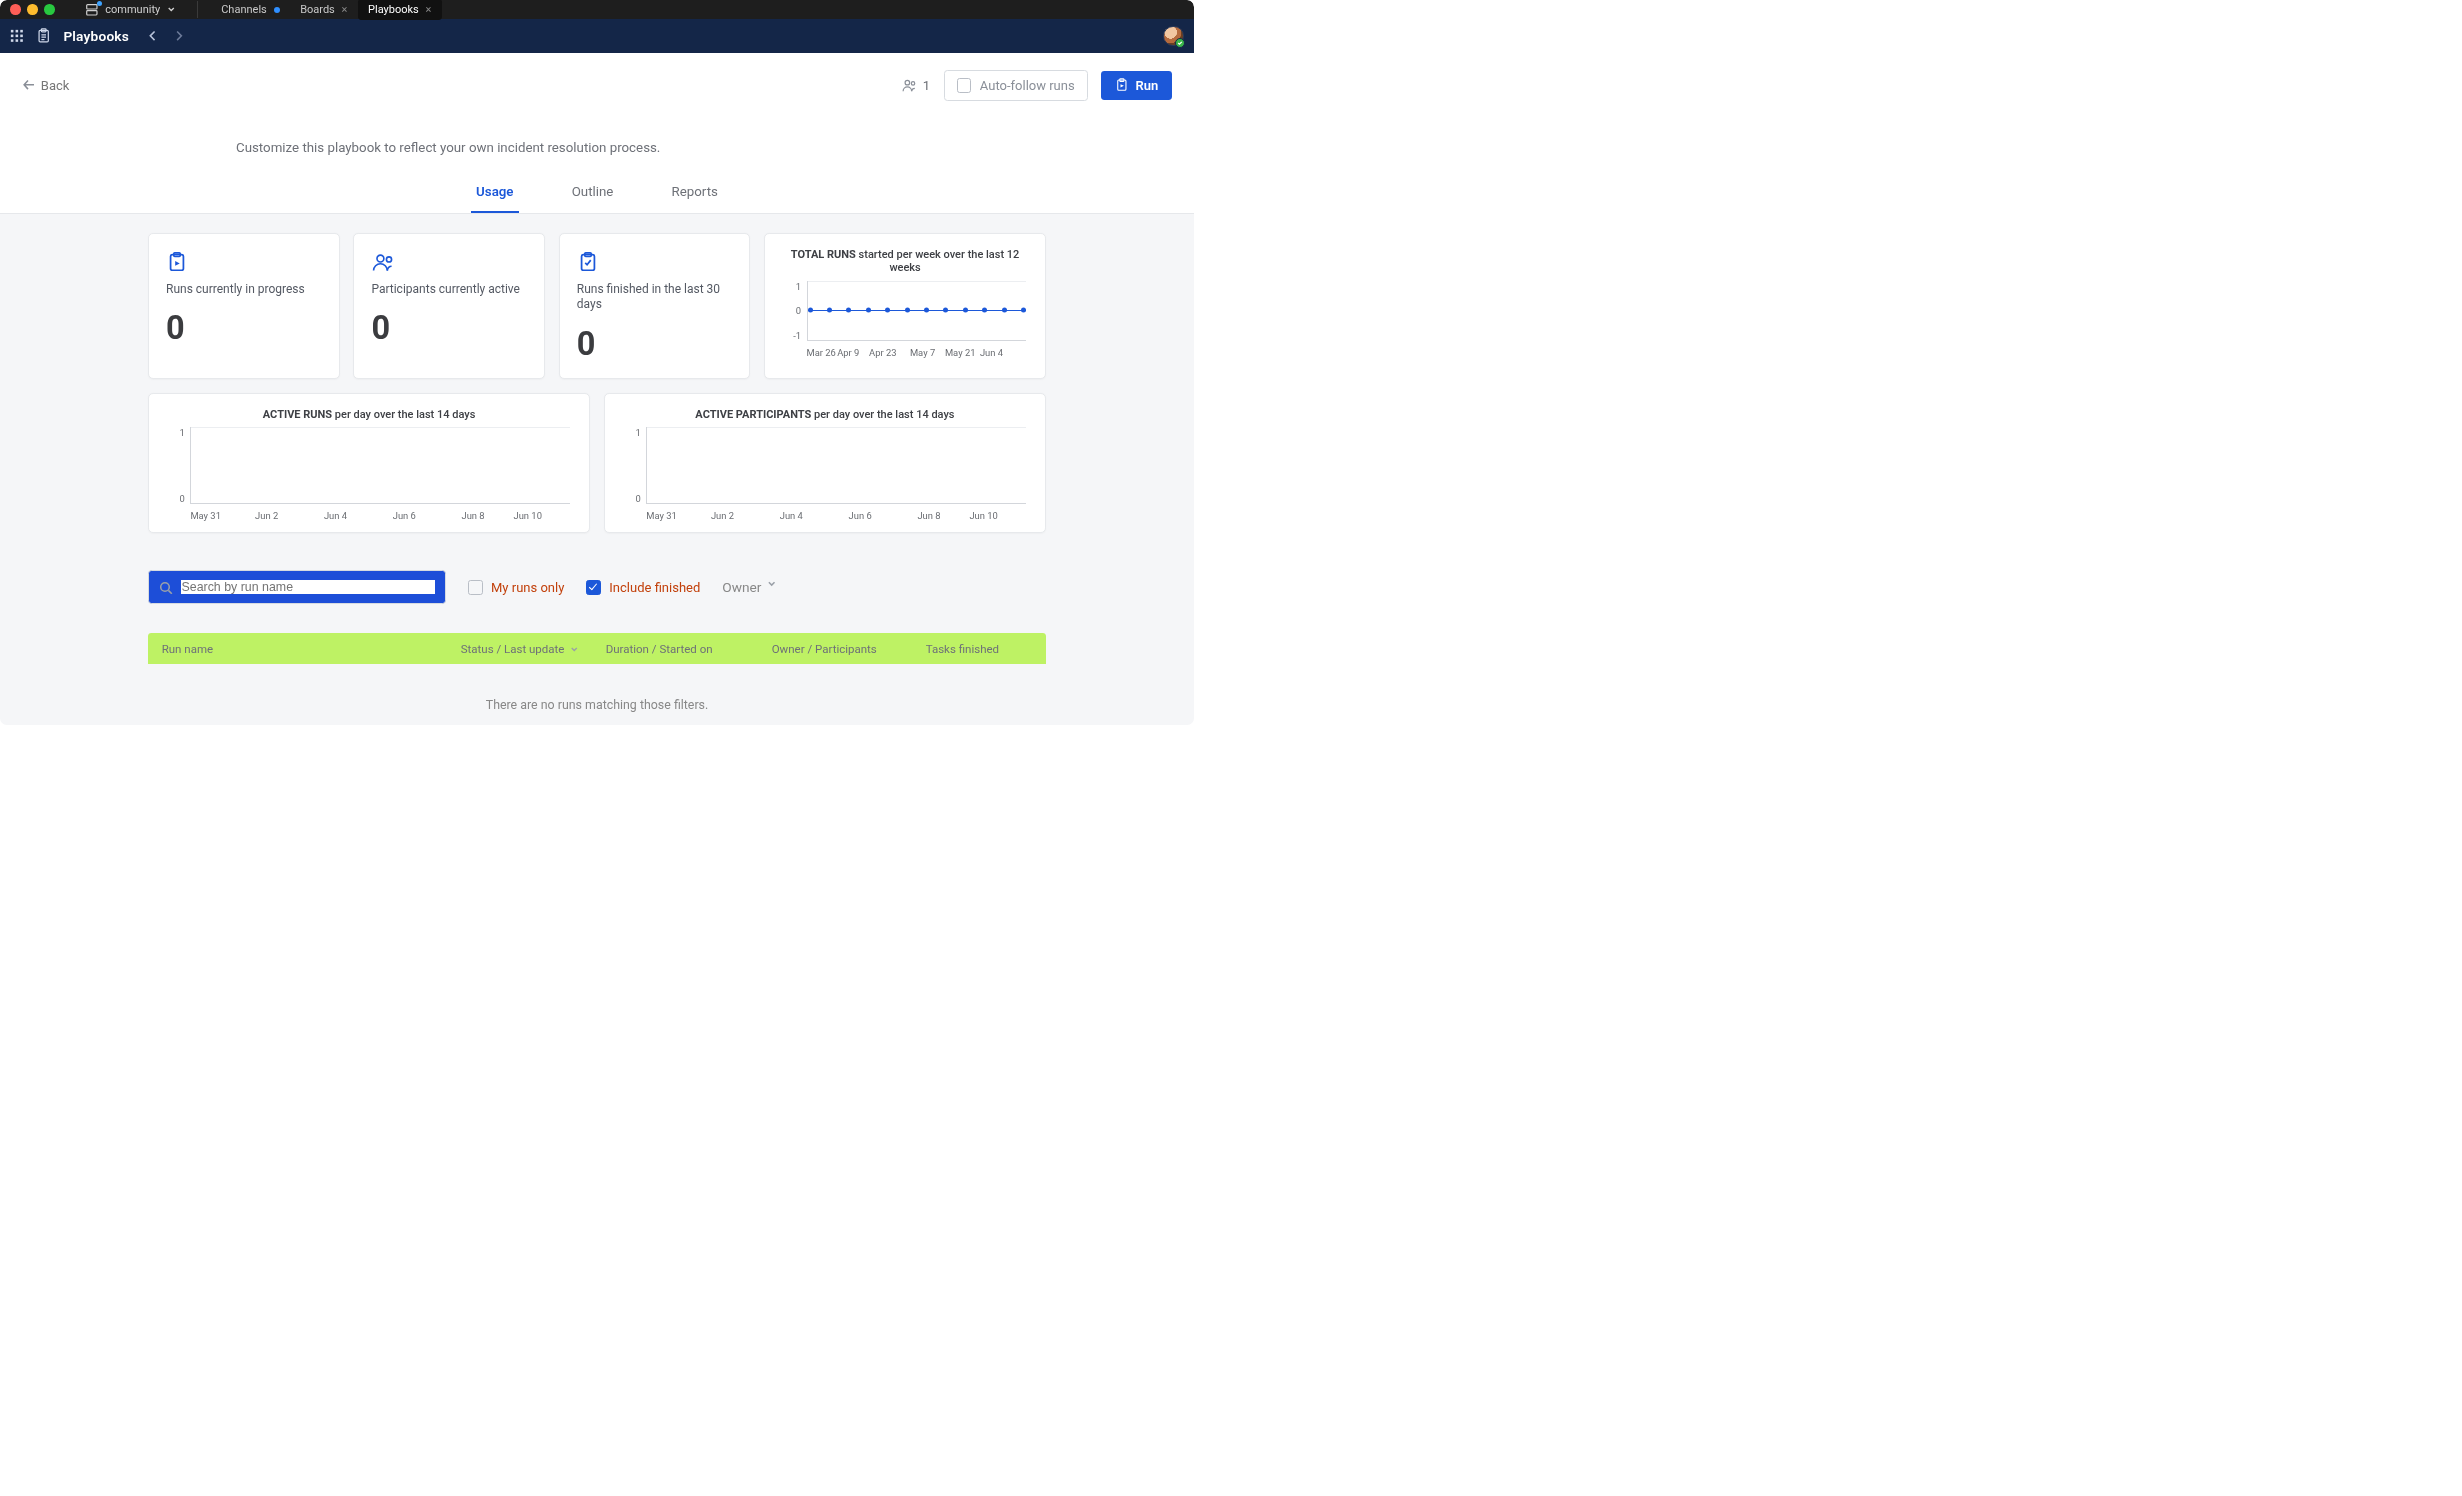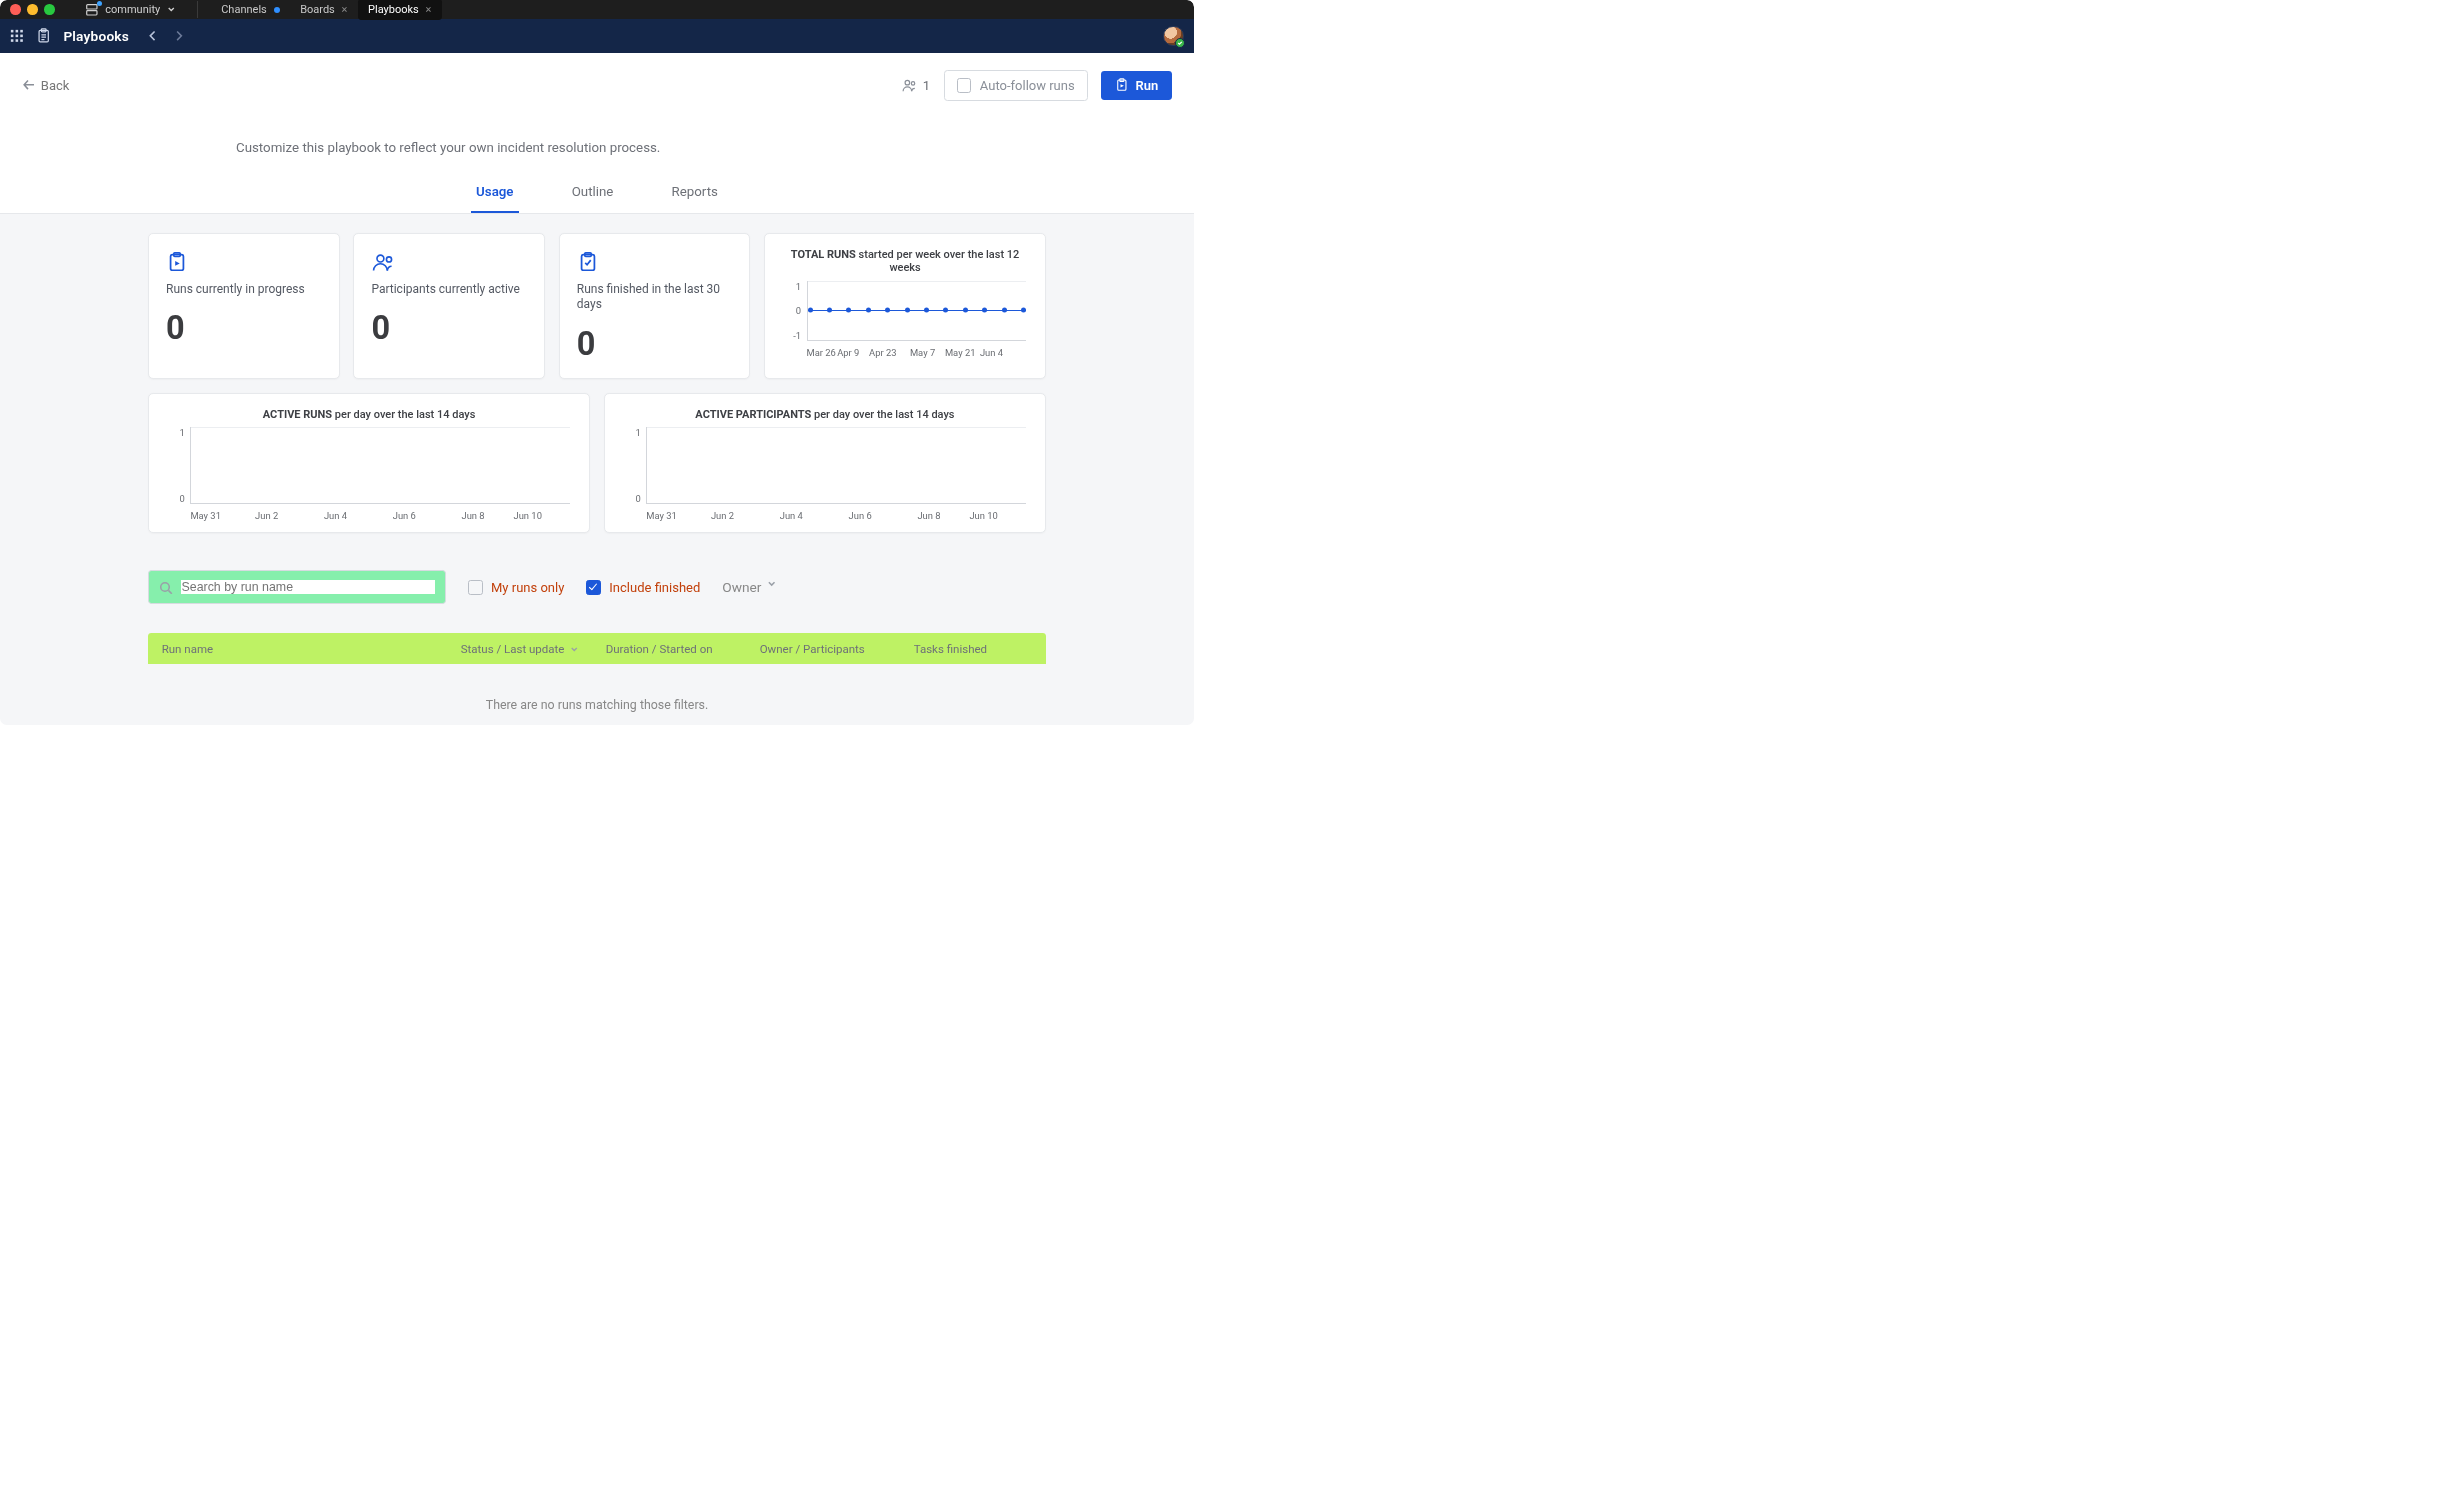--- a/index.html
+++ b/index.html
@@ -169,41 +169,41 @@
 
   
   .filter-row {
     display:flex; align-items:center; gap:22px;
     margin-top: 24px;
   }
   .search-box {
     display:flex; align-items:center; gap:8.5px;
     width: 298px; height:34px;
     border:0.9px solid #d7dbe0; border-radius:3.4px;
-    padding: 0 10.3px; background:#86efac;
+    padding: 0 10.3px; background:#1d4ed8;
   }
   .search-box input {
     border:none; outline:none; font-size:12.4px; width:100%;
     color:#3d3c40;
   }
   .filter-item { display:flex; align-items:center; gap:8.5px; font-size:13px; color:#c2410c; cursor:pointer; }
   .owner-dd { color:#888; display:flex; align-items:flex-start; gap:5.1px; cursor:pointer; }
 
   
   .table-head {
     margin-top: 15.4px;
     background:#bef264; border-radius:3.4px 3.4px 0 0;
     display:flex; align-items:center;
     padding: 8.5px 13.7px;
     font-size:11.5px; color:#6e7178;
   }
   .col-run { flex: 0 0 299px; }
   .col-status { flex: 0 0 145px; display:flex; align-items:center; gap:5.1px; }
   .col-duration { flex: 0 0 154px; }
-  .col-owner { flex: 0 0 154px; }
+  .col-owner { flex: 0 0 154px; margin-left: 12px; }
   .col-tasks { flex: 1; }
 
   .empty-msg { text-align:center; color:#888; font-size:12.4px; margin-top: 19px; }
 
   svg { display:block; }
 </style>
 </head>
 <body>
 
 <div class="mac-titlebar">

